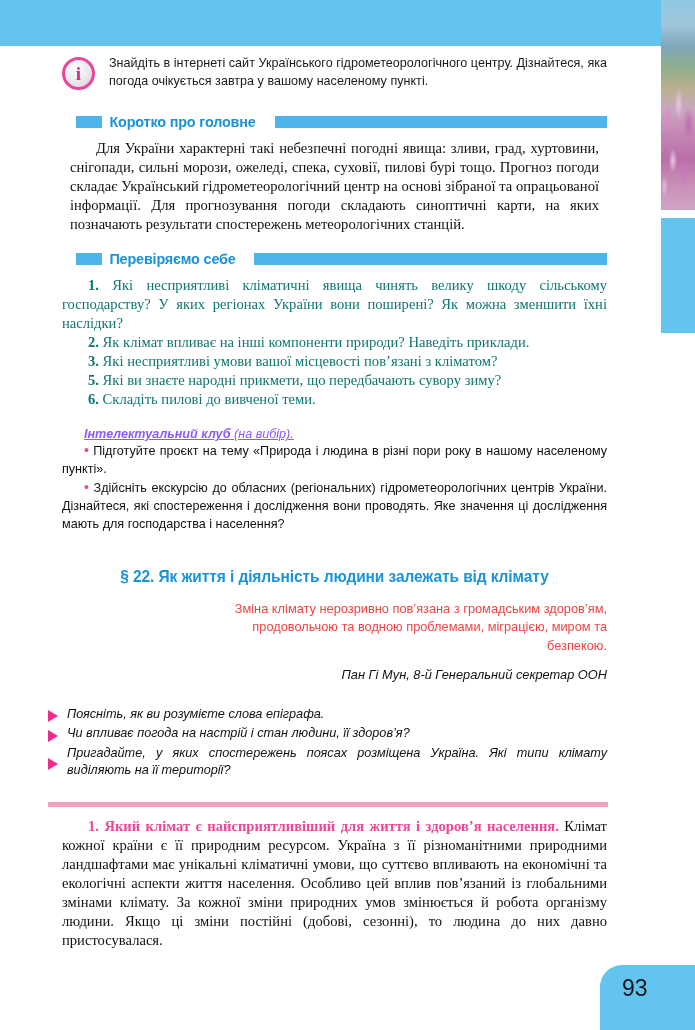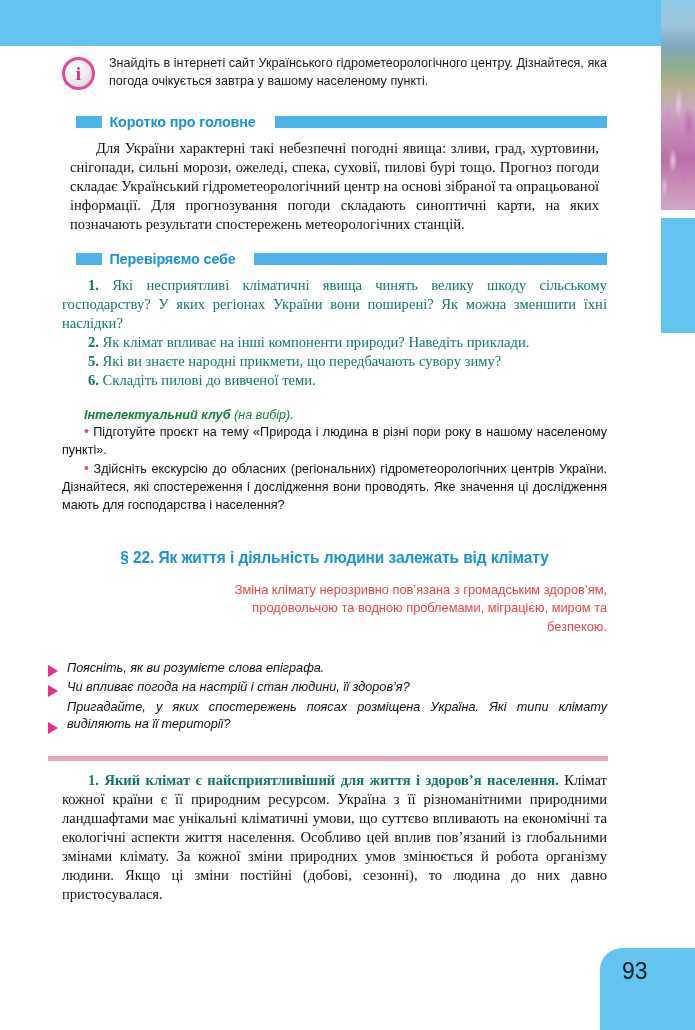--- a/index.html
+++ b/index.html
@@ -57,21 +57,21 @@
   }
   .right-blue-block {
     position: absolute;
     right: 0; top: 218px;
     width: 34px; height: 115px;
     background: #62c4ef;
   }
   .page-number-block {
     position: absolute;
     right: 0; bottom: 0;
-    width: 95px; height: 82px;
+    width: 95px; height: 65px;
     background: #62c4ef;
     border-top-left-radius: 22px;
   }
   .page-number {
     position: absolute;
     left: 22px; top: 10px;
     font-family: "Liberation Sans", sans-serif;
     font-size: 23px;
     color: #16181a;
   }
@@ -167,23 +167,24 @@
     text-indent: 26px;
     color: #0f766e;
   }
   .q-item b { font-weight: bold; }
 
   
   .club-title {
     font-family: "Liberation Sans", sans-serif;
     font-size: 12.6px;
     font-style: italic;
-    color: #15803d;
+    color: #8b5cf6;
     text-indent: 22px;
     margin-top: 18px;
+    text-decoration: underline;
   }
   .club-title .strong { font-weight: bold; }
   .club-item {
     font-family: "Liberation Sans", sans-serif;
     font-size: 12.6px;
     line-height: 1.4;
     color: #111;
     text-align: justify;
     position: relative;
     padding-left: 0;
@@ -223,21 +224,21 @@
     color: #111;
     margin-top: 12px;
   }
 
   
   .arrow-list {
     margin: 24px 0 0 -14px;
   }
   .arrow-item {
     display: flex;
-    align-items: flex-end;
+    align-items: center;
     margin-bottom: 2px;
   }
   .arrow-icon {
     flex: 0 0 auto;
     width: 0; height: 0;
     border-left: 10px solid #ec2d8e;
     border-top: 6px solid transparent;
     border-bottom: 6px solid transparent;
     margin-top: 4px;
     margin-right: 9px;
@@ -263,21 +264,21 @@
   
   .lead-para {
     font-family: "Liberation Serif", serif;
     font-size: 14.6px;
     line-height: 1.31;
     text-align: justify;
     text-indent: 26px;
     color: #111;
   }
   .lead-para .lead-in {
-    color: #0f766e;
+    color: #ec4899;
     font-weight: bold;
   }
 </style>
 </head>
 <body>
 
 <div class="page">
 
   <div class="top-blue-band"></div>
   <div class="right-photo"></div>
@@ -312,20 +313,24 @@
     <div class="q-list">
       <div class="q-item">
         <b>1.</b>
         <span>Які несприятливі кліматичні явища чинять велику шкоду сільському господарству? У яких регіонах України вони поширені? Як можна зменшити їхні наслідки?</span>
       </div>
       <div class="q-item">
         <b>2.</b>
         <span>Як клімат впливає на інші компоненти природи? Наведіть приклади.</span>
       </div>
       <div class="q-item">
+        <b>3.</b>
+        <span>Які несприятливі умови вашої місцевості пов’язані з кліматом?</span>
+      </div>
+      <div class="q-item">
         <b>5.</b>
         <span>Які ви знаєте народні прикмети, що передбачають сувору зиму?</span>
       </div>
       <div class="q-item">
         <b>6.</b>
         <span>Складіть пилові до вивченої теми.</span>
       </div>
     </div>
 
     <div class="club-title">
@@ -336,20 +341,21 @@
       <span>Підготуйте проєкт на тему «Природа і людина в  різні пори року в нашому населеному пункті».</span>
     </div>
     <div class="club-item">
       <span class="dot">•</span>
       <span>Здійсніть екскурсію до обласних (регіональних) гідрометеорологічних центрів України. Дізнайтеся, які спостереження і дослідження вони проводять. Яке значення ці дослідження мають для господарства і населення?</span>
     </div>
 
     <div class="sec-title">§ 22. Як життя і діяльність людини залежать від клімату</div>
 
     <div class="epigraph">Зміна клімату нерозривно пов’язана з громадським здоров’ям, продовольчою та водною проблемами, міграцією, миром та безпекою.</div>
+    <div class="epigraph-author">Пан Гі Мун, 8-й Генеральний секретар ООН</div>
 
     <div class="arrow-list">
       <div class="arrow-item">
         <span class="arrow-icon"></span>
         <span class="arrow-text">Поясніть, як ви розумієте слова епіграфа.</span>
       </div>
       <div class="arrow-item">
         <span class="arrow-icon"></span>
         <span class="arrow-text">Чи впливає погода на настрій і стан людини, її здоров’я?</span>
       </div>

